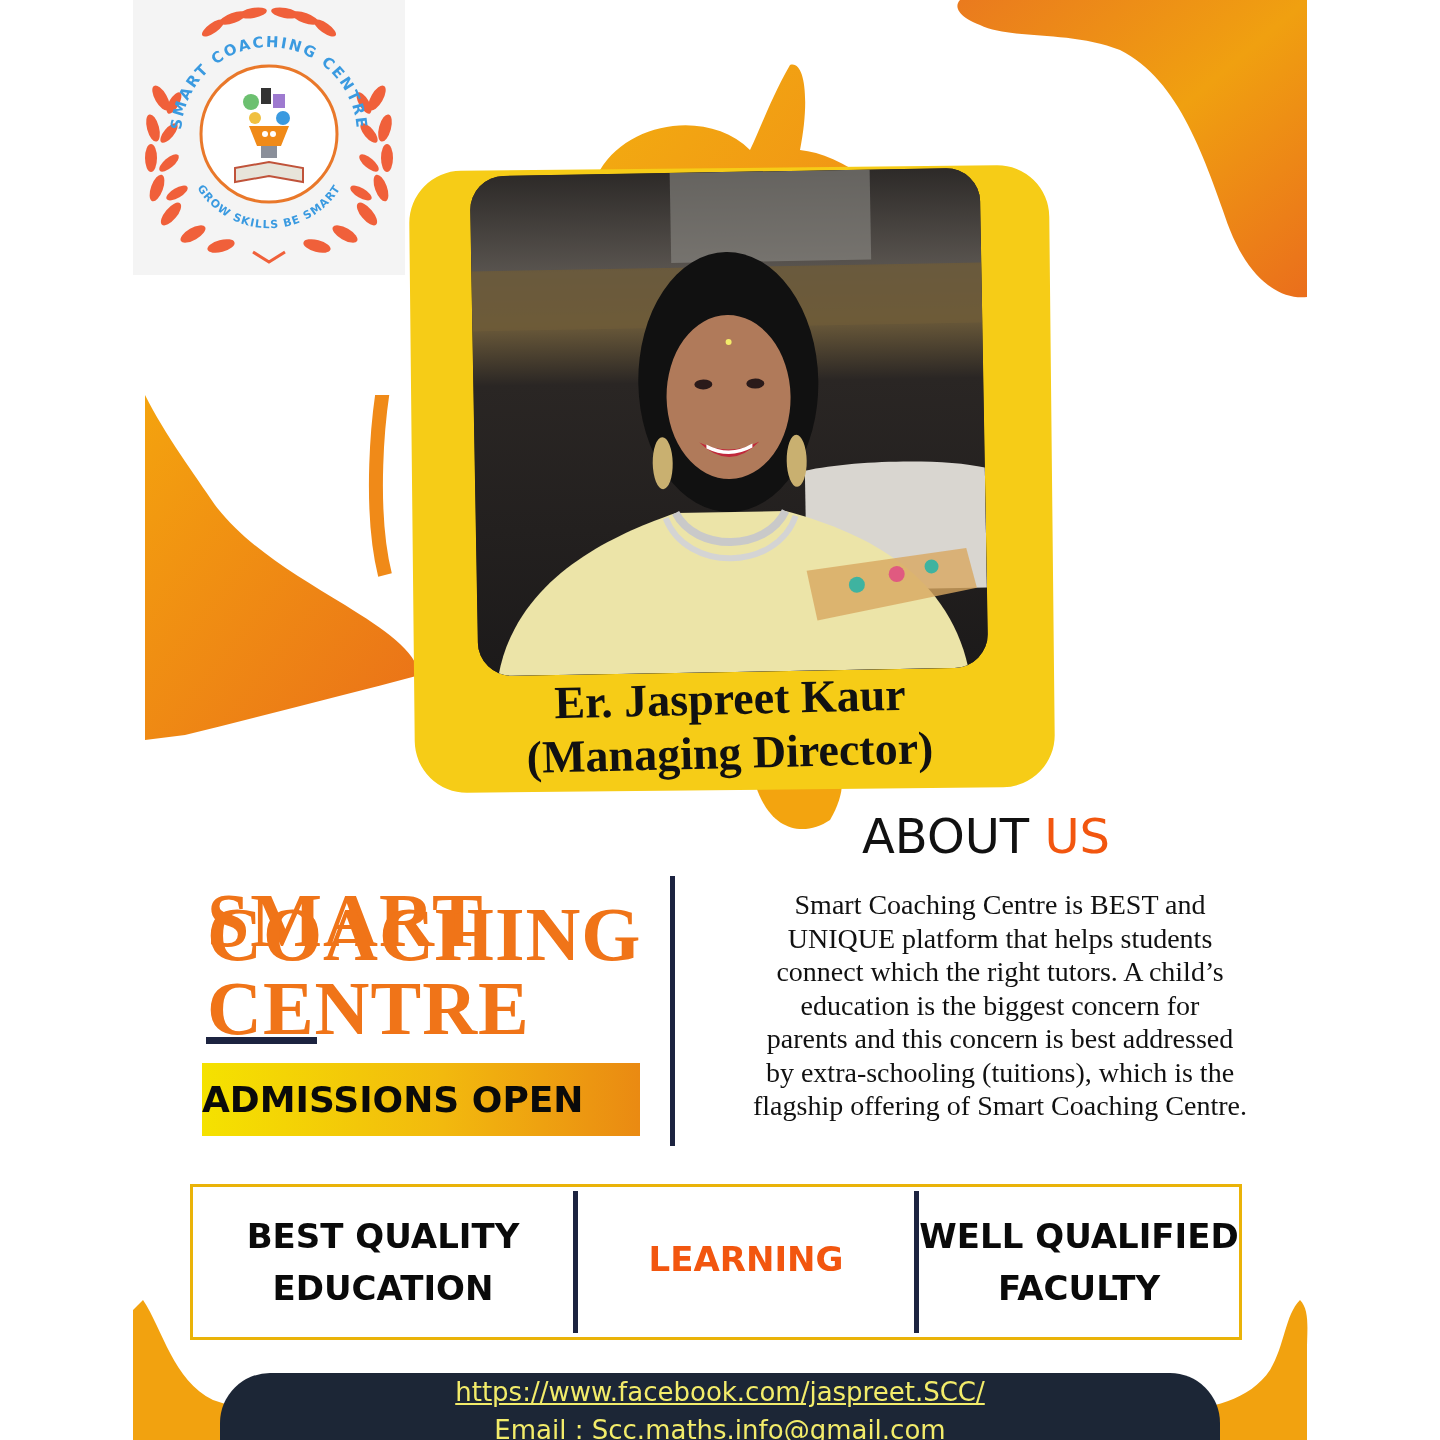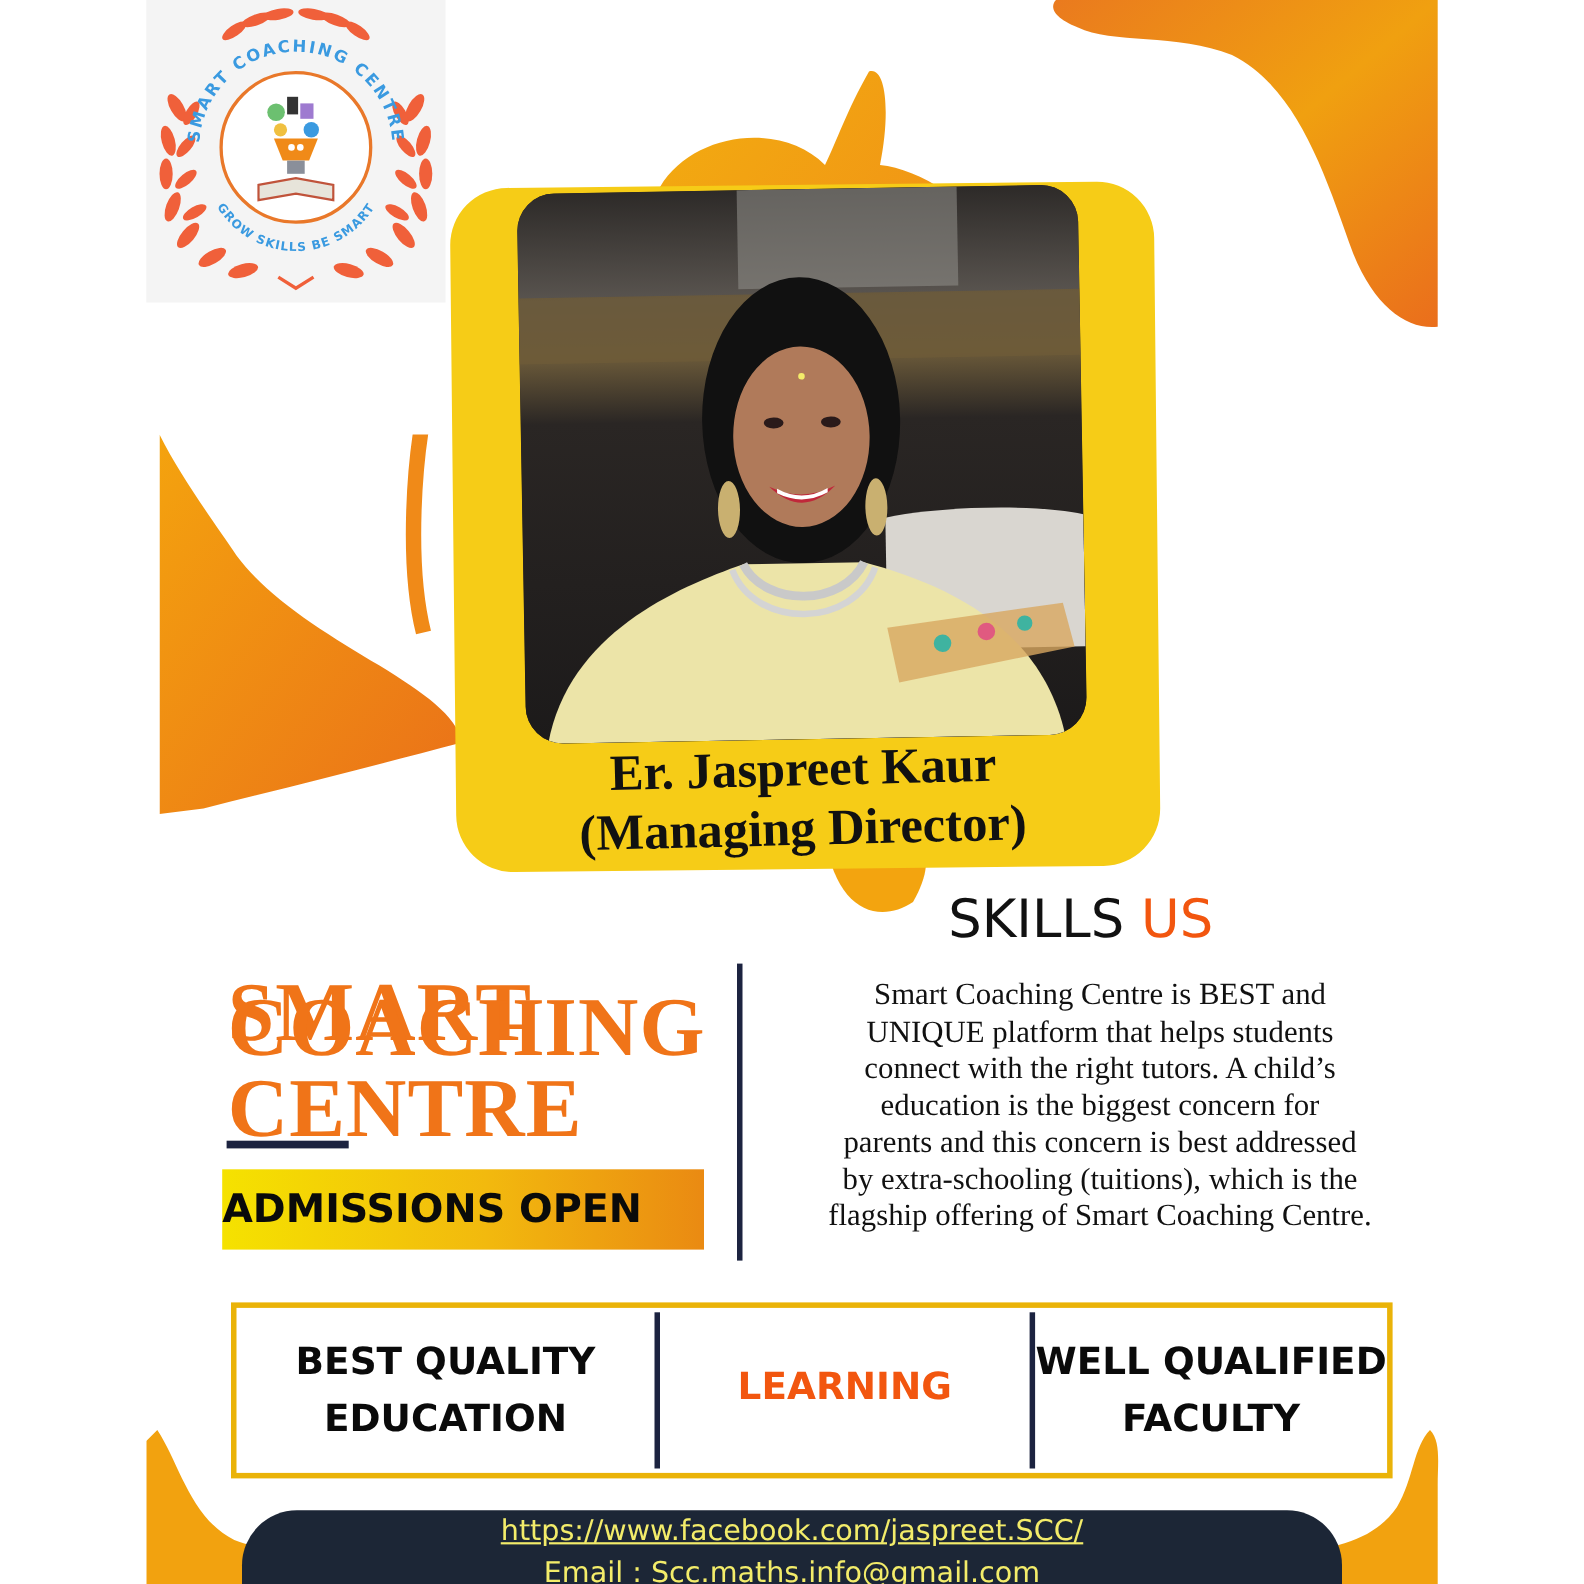--- a/index.html
+++ b/index.html
@@ -12,21 +12,21 @@
   .photo { position:absolute; left:474px; top:172px; width:510px; height:500px; border-radius:34px; overflow:hidden; background:#2a2422; transform:rotate(-1deg); }
   .name-line { position:absolute; left:440px; width:580px; text-align:center; font-family:"Liberation Serif", serif; font-weight:bold; color:#111; font-size:46px; transform:rotate(-1.4deg); }
   .title-big { position:absolute; left:207px; font-family:"Liberation Serif", serif; font-weight:bold; color:#f07418; font-size:76px; line-height:76px; letter-spacing:1px; }
   .underline-bar { position:absolute; left:206px; top:1037px; width:111px; height:7px; background:#1c2340; }
   .admissions { position:absolute; left:202px; top:1063px; width:438px; height:73px; background:linear-gradient(90deg,#f5e200 0%,#f2b90e 55%,#ea8a12 100%); display:flex; align-items:center; justify-content:flex-start; }
   .admissions span { font-family:"DejaVu Sans", sans-serif; font-weight:bold; font-size:36px; color:#0a0a0a; letter-spacing:0px; }
   .vline { position:absolute; left:670px; top:876px; width:5px; height:270px; background:#1c2340; }
   .about-title { position:absolute; left:862px; top:808px; font-family:"DejaVu Sans", sans-serif; font-size:48px; font-weight:normal; color:#111; }
   .about-title .us { color:#f2560f; }
   .about-text { position:absolute; left:680px; top:888px; width:640px; text-align:center; font-family:"Liberation Serif", serif; font-size:28px; line-height:33.5px; color:#111; }
-  .features { position:absolute; left:190px; top:1184px; width:1046px; height:150px; border:5px solid #eab308; background:#fff; display:flex;margin-left:20px; }
+  .features { position:absolute; left:190px; top:1184px; width:1046px; height:150px; border:3px solid #eab308; background:#fff; display:flex; }
   .feature { position:relative; display:flex; align-items:center; justify-content:center; text-align:center; font-family:"DejaVu Sans", sans-serif; font-weight:bold; font-size:34px; line-height:52px; color:#0a0a0a; }
   .feature.orange { color:#f2560f; }
   .fdiv { width:5px; background:#1c2340; margin-top:4px; margin-bottom:4px; }
   .footer { position:absolute; left:220px; top:1373px; width:1000px; height:100px; background:#1c2636; border-radius:50px 50px 0 0; text-align:center; }
   .footer .l1 { position:absolute; top:4px; left:0; width:100%; font-family:"DejaVu Sans", sans-serif; font-size:26px; color:#f3ec6a;text-decoration:underline; }
   .footer .l2 { position:absolute; top:42px; left:0; width:100%; font-family:"DejaVu Sans", sans-serif; font-size:26px; color:#f3ec6a; }
 </style>
 </head>
 <body>
 
@@ -182,27 +182,27 @@
 <div class="title-big" style="top:896px;">COACHING</div>
 <div class="title-big" style="top:970px;">CENTRE</div>
 <div class="underline-bar"></div>
 <div class="admissions">
   <span>ADMISSIONS OPEN</span>
 </div>
 
 <div class="vline"></div>
 
 <div class="about-title">
-  <span>SKILLS</span>
+  <span>ABOUT</span>
   <span class="us">US</span>
 </div>
 <div class="about-text">
   <div>Smart Coaching Centre is BEST and</div>
   <div>UNIQUE platform that helps students</div>
-  <div>connect with the right tutors. A child’s</div>
+  <div>connect which the right tutors. A child’s</div>
   <div>education is the biggest concern for</div>
   <div>parents and this concern is best addressed</div>
   <div>by extra-schooling (tuitions), which is the</div>
   <div>flagship offering of Smart Coaching Centre.</div>
 </div>
 
 <div class="features">
   <div class="feature" style="width:380px;">
     <div>
       <div>BEST QUALITY</div>

